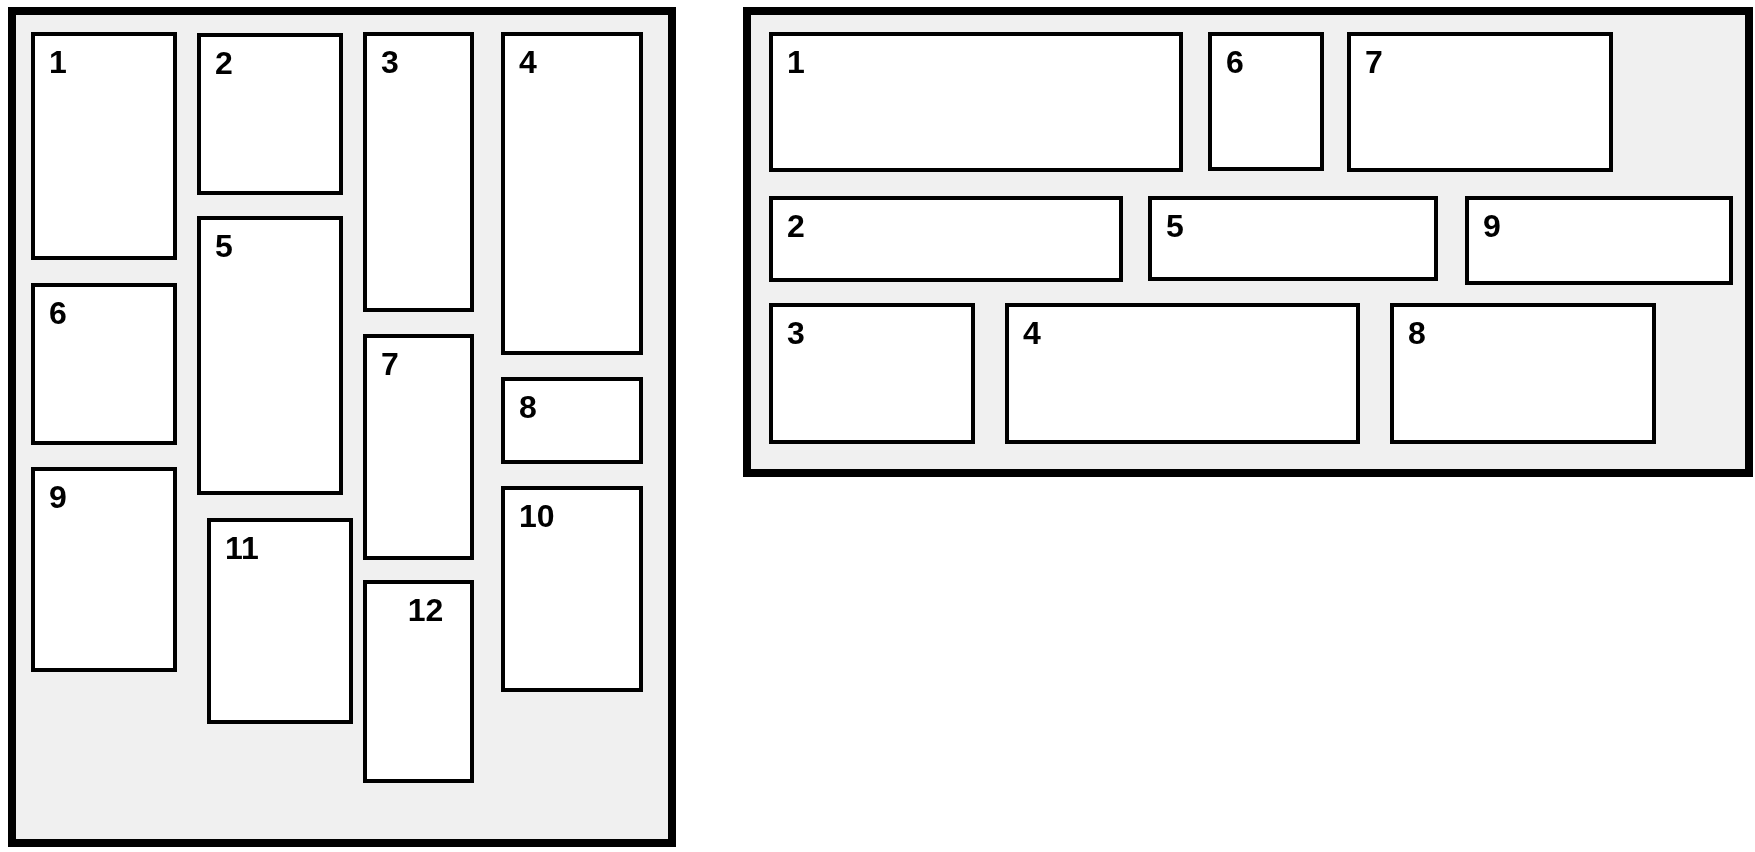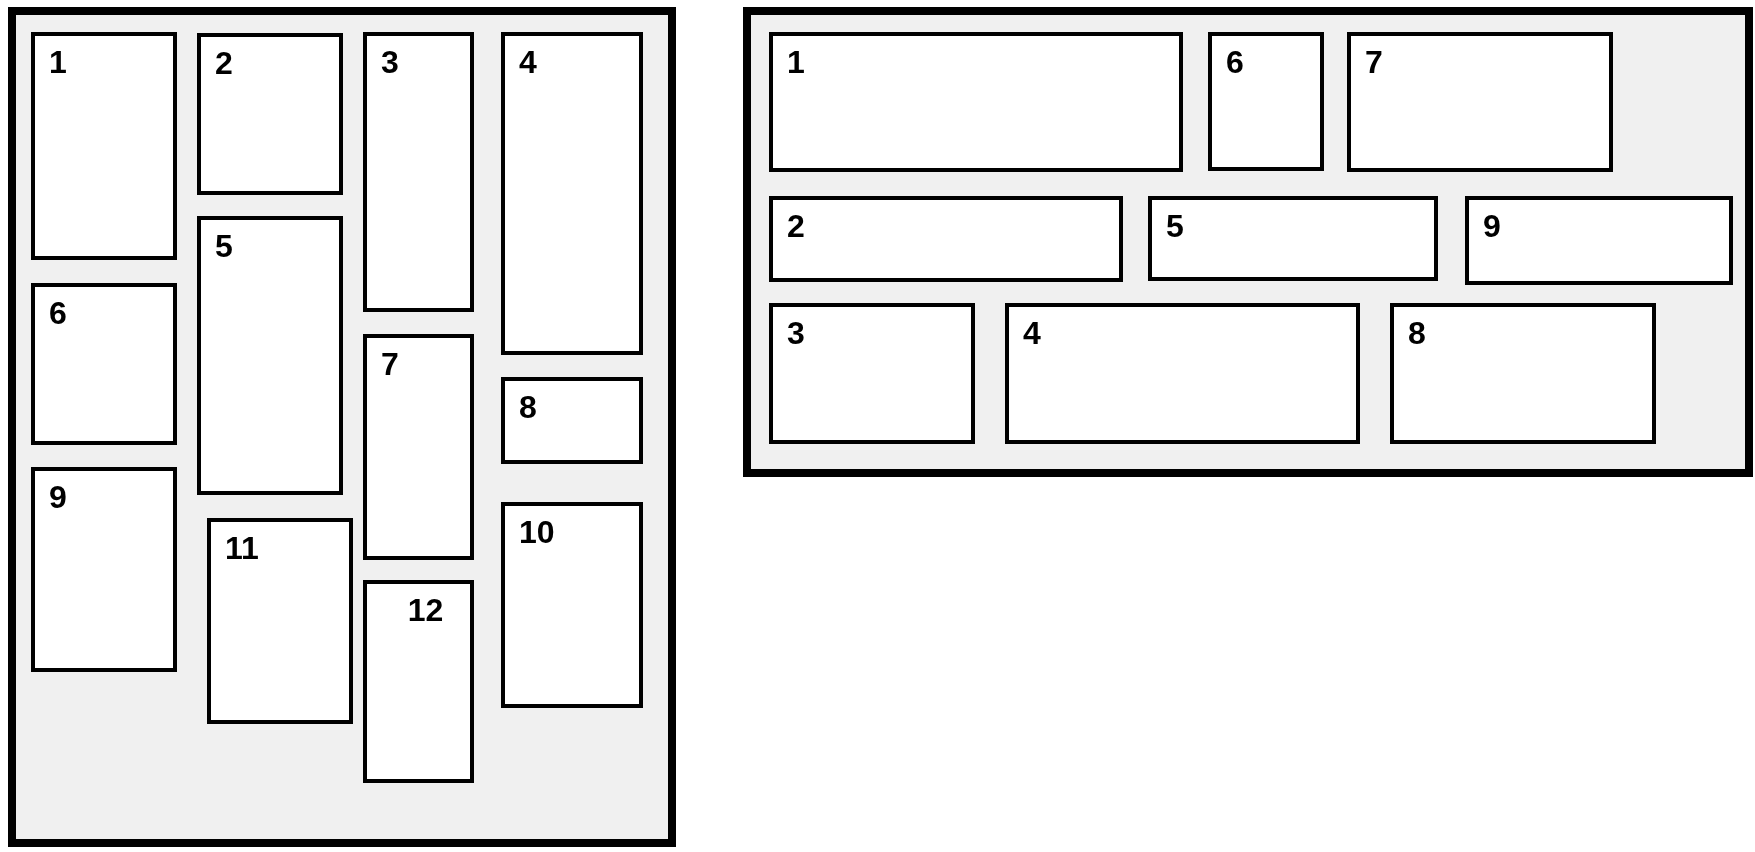--- a/index.html
+++ b/index.html
@@ -81,21 +81,21 @@
   <div class="tile" style="left:347px; top:565px; width:111px; height:203px;text-align:center;">
       <span class="num">12</span>
     </div>
 
   <div class="tile" style="left:485px; top:17px;  width:142px; height:323px;">
       <span class="num">4</span>
     </div>
   <div class="tile" style="left:485px; top:362px; width:142px; height:87px;">
       <span class="num">8</span>
     </div>
-  <div class="tile" style="left:485px; top:471px; width:142px; height:206px;margin-top:16px;">
+  <div class="tile" style="left:485px; top:471px; width:142px; height:206px;">
       <span class="num">10</span>
     </div>
 </div>
 
 <div class="panel" id="right-panel">
 
   <div class="tile" style="left:18px;  top:17px;  width:414px; height:140px;">
       <span class="num">1</span>
     </div>
   <div class="tile" style="left:457px; top:17px;  width:116px; height:139px;">

